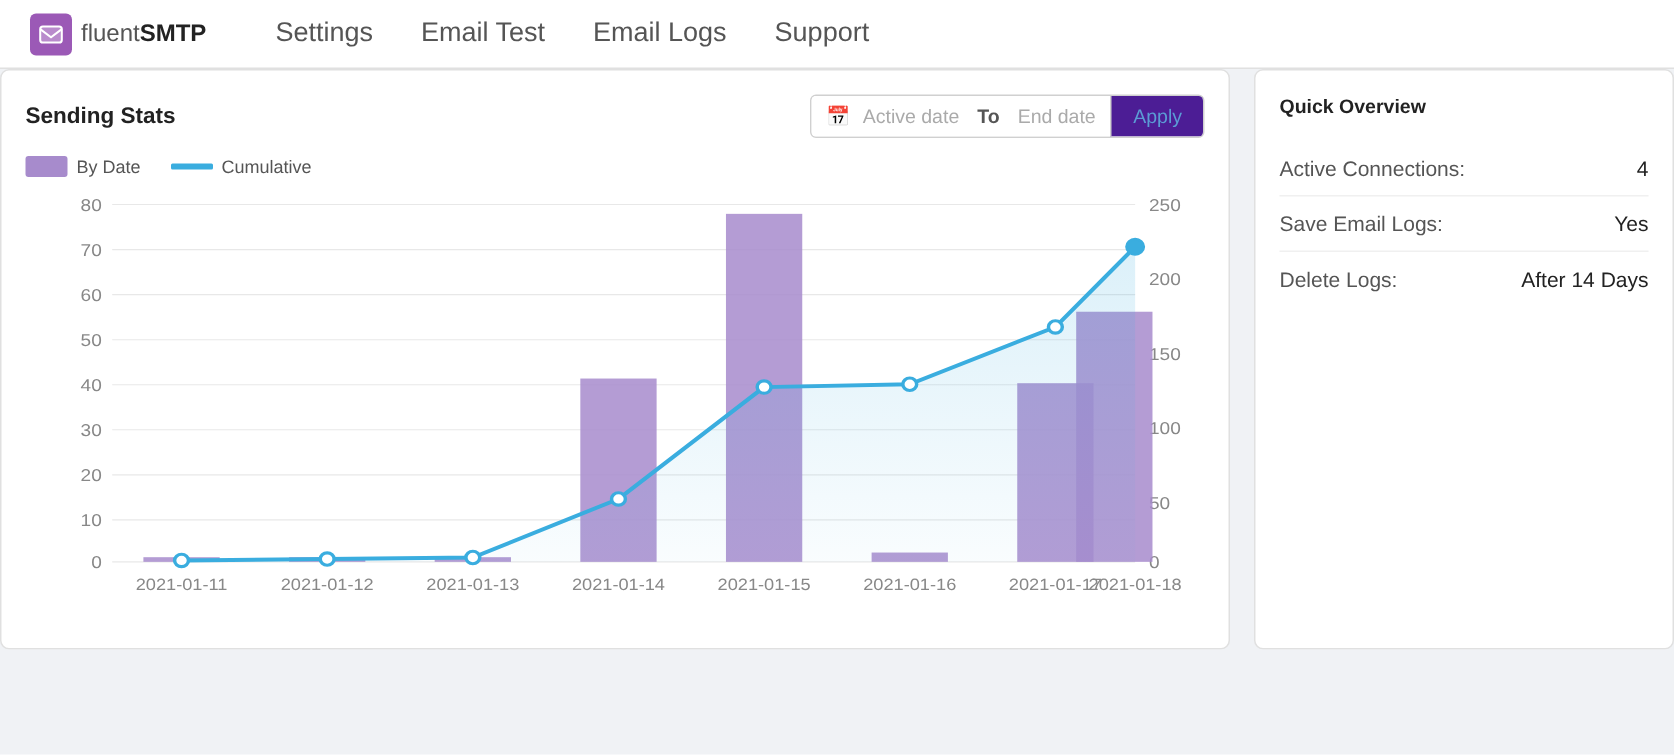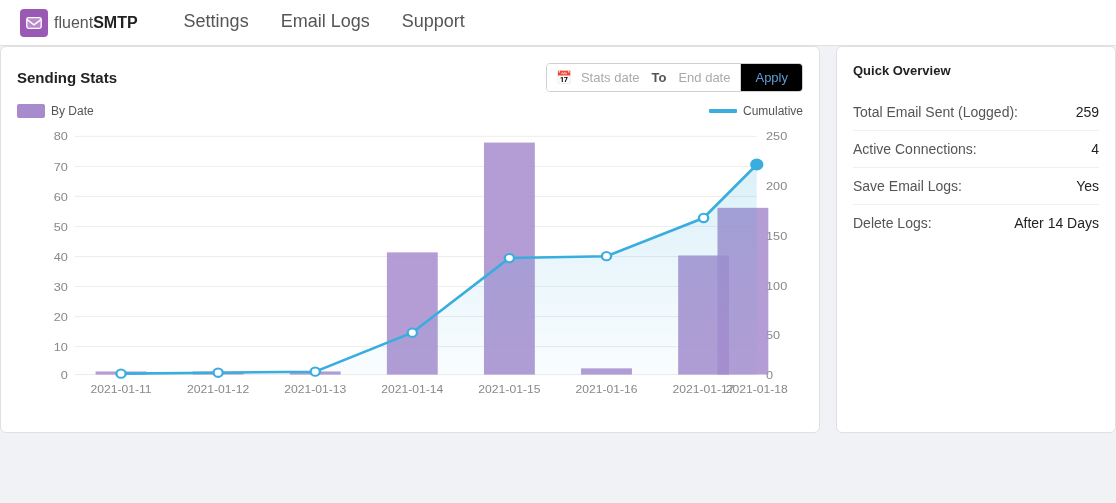--- a/index.html
+++ b/index.html
@@ -89,35 +89,35 @@
       display: flex;
       align-items: center;
       padding: 0 10px;
       gap: 8px;
       background: #fff;
     }
     .date-icon { color: #aaa; font-size: 13px; }
     .date-placeholder { color: #aaa; font-size: 13px; padding: 6px 0; }
     .date-to { color: #555; font-size: 13px; font-weight: 600; padding: 6px 4px; }
     .date-apply {
-      background: #000000;
+      background: #4c1d95;
       border: none;
       border-left: 1px solid #d0d0d0;
       padding: 6px 14px;
       color: #5b9bd5;
       font-size: 13px;
       cursor: pointer;
       font-weight: 500;
     }
 
     
     .chart-legend {
       display: flex;
       align-items: center;
-      justify-content: space-between;
+      justify-content: flex-start;
       gap: 20px;
       margin-bottom: 8px;
     }
     .legend-item { display: flex; align-items: center; gap: 6px; font-size: 12px; color: #555; }
     .legend-box { width: 28px; height: 14px; border-radius: 2px; }
     .legend-line { width: 28px; height: 3px; border-radius: 1px; border: 2px solid #3aaddf; background: transparent; }
 
     
     .overview-title {
       font-size: 13px;
@@ -156,34 +156,35 @@
         <path d="M2 6l8 6 8-6" stroke="white" stroke-width="1.5" fill="none"></path>
         <rect x="2" y="4" width="16" height="12" rx="2" stroke="white" stroke-width="1.5"></rect>
       </svg>
     </div>
     <span class="logo-text">
       <span>fluent</span><strong>SMTP</strong>
     </span>
   </div>
   <div class="nav-links">
     <a class="nav-link">Settings</a>
+    <a class="nav-link">Email Test</a>
     <a class="nav-link">Email Logs</a>
     <a class="nav-link">Support</a>
   </div>
 </nav>
 
 <div class="main-content">
 
   <div class="left-panel">
     <div class="stats-header">
       <span class="stats-title">Sending Stats</span>
       <div class="date-filter">
         <div class="date-filter-inner">
           <span class="date-icon">📅</span>
-          <span class="date-placeholder">Stats date</span>
+          <span class="date-placeholder">Active date</span>
           <span class="date-to">To</span>
           <span class="date-placeholder">End date</span>
         </div>
         <button class="date-apply">Apply</button>
       </div>
     </div>
 
     <div class="chart-legend">
       <div class="legend-item">
         <div class="legend-box" style="background: #a78bcc;"></div>
@@ -268,24 +269,20 @@
         <text x="594" y="258" text-anchor="middle" font-size="10.5" fill="#888">2021-01-17</text>
         <text x="640" y="258" text-anchor="middle" font-size="10.5" fill="#888">2021-01-18</text>
       </svg>
     </div>
   </div>
 
   <div class="right-panel">
     <div class="overview-title">Quick Overview</div>
     <div id="overview-rows">
         <div class="overview-row">
-          <span class="overview-label">Total Email Sent (Logged):</span>
-          <span class="overview-value">259</span>
-        </div>
-        <div class="overview-row">
           <span class="overview-label">Active Connections:</span>
           <span class="overview-value">4</span>
         </div>
         <div class="overview-row">
           <span class="overview-label">Save Email Logs:</span>
           <span class="overview-value">Yes</span>
         </div>
         <div class="overview-row">
           <span class="overview-label">Delete Logs:</span>
           <span class="overview-value">After 14 Days</span>

